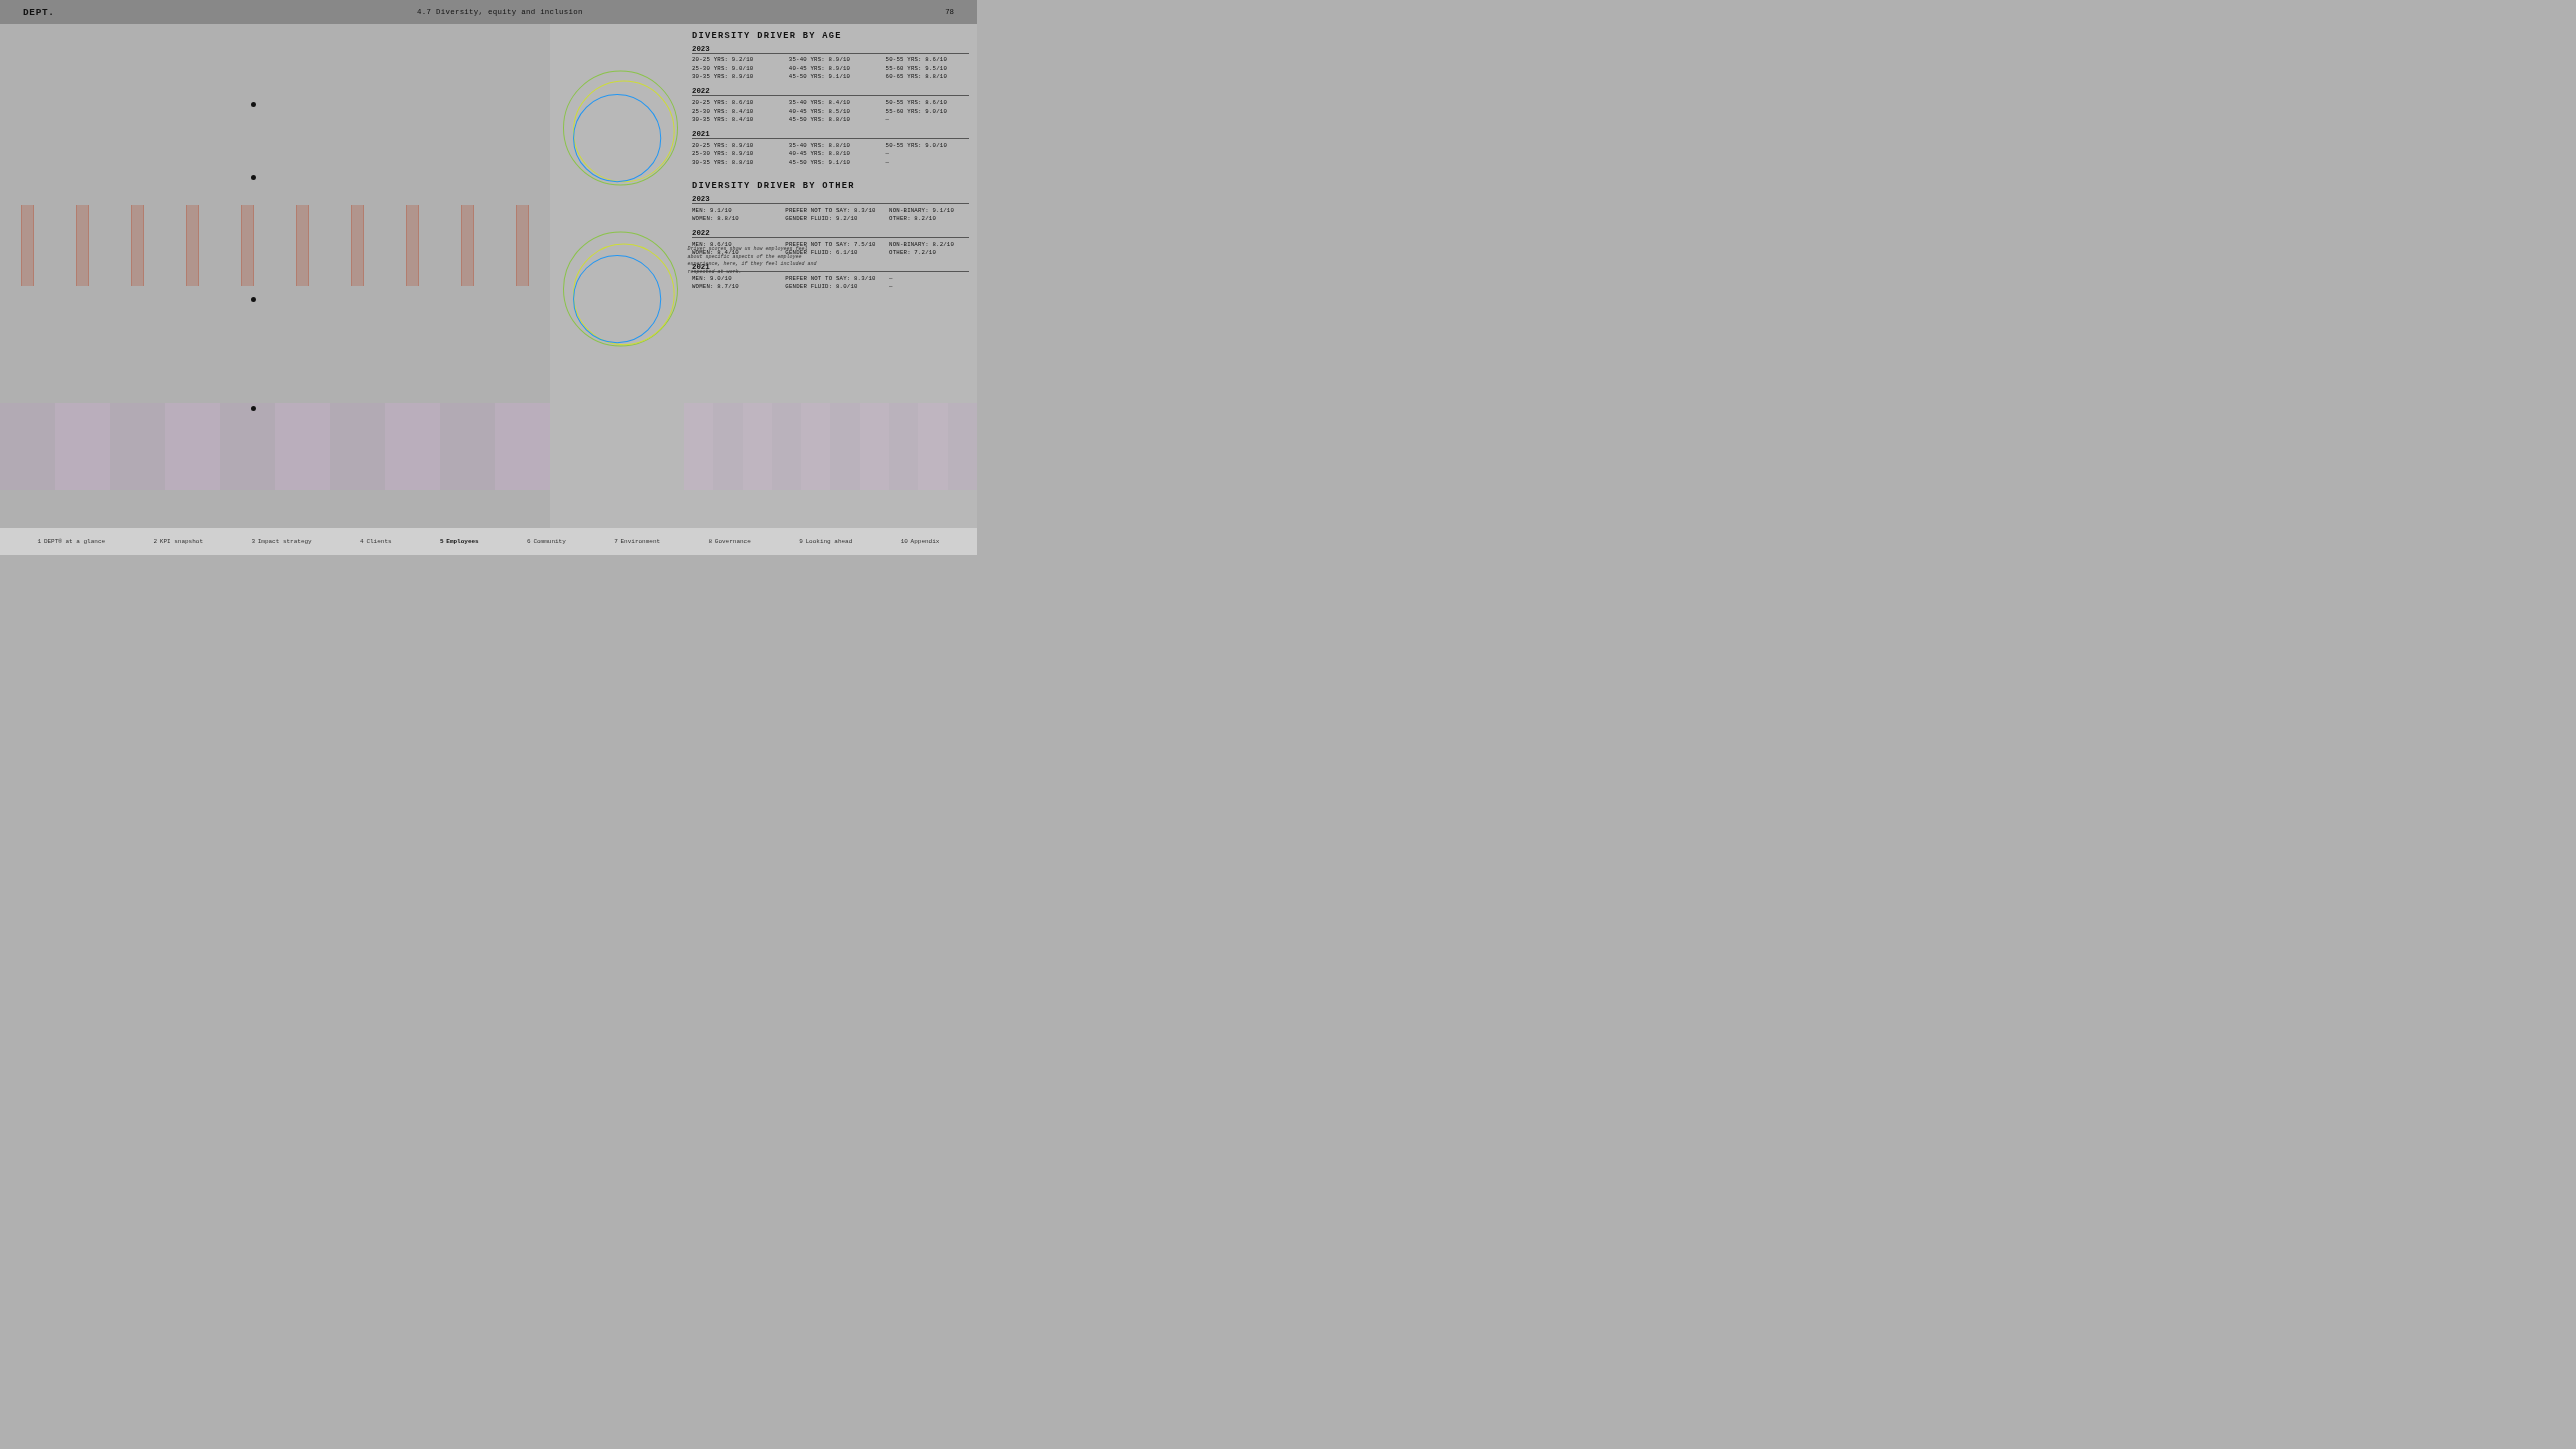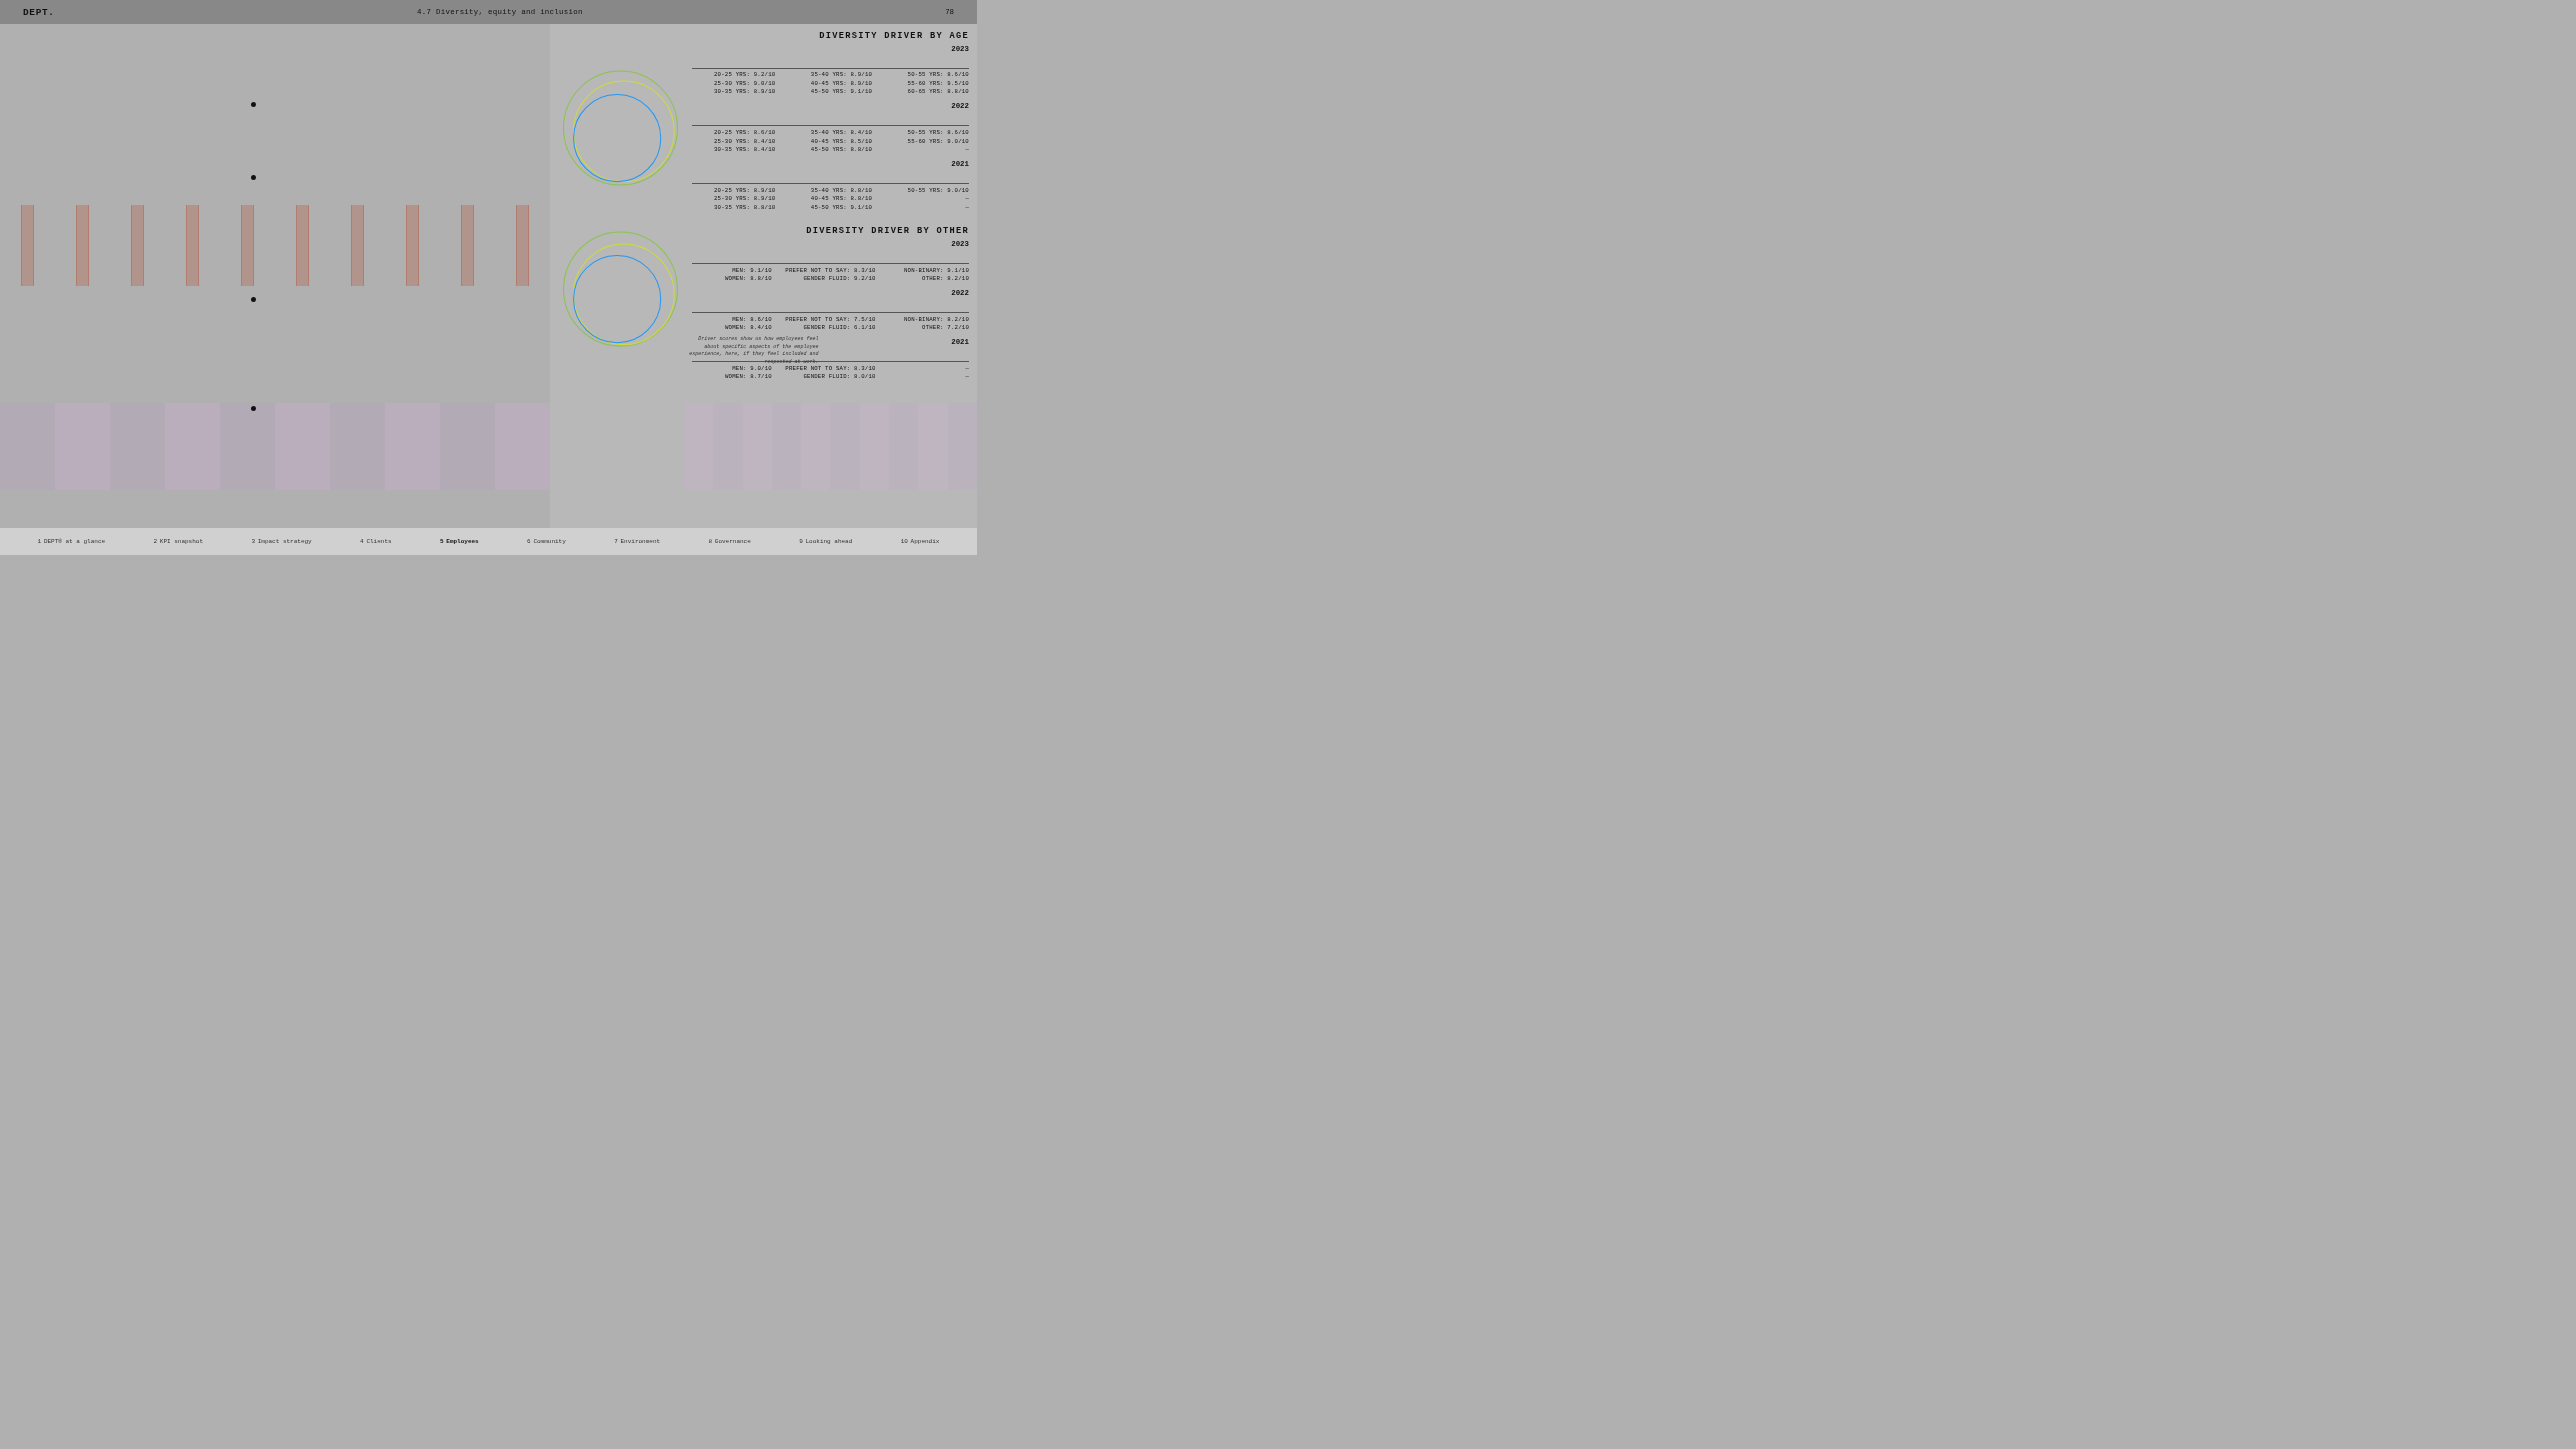--- a/index.html
+++ b/index.html
@@ -40,21 +40,20 @@
       color: #111;
     }
 
     
     .main-content {
       position: absolute;
       top: 24px;
       left: 0; right: 0;
       bottom: 27px;
       display: flex;
-      text-align: right;
     }
 
     
     .left-panel {
       width: 550px;
       position: relative;
       overflow: hidden;
     }
 
     
@@ -119,21 +118,21 @@
       color: #111;
       letter-spacing: 1.3px;
       margin-bottom: 4px;
     }
 
     .year-label {
       font-size: 7.4px;
       font-weight: bold;
       color: #111;
       margin-bottom: 2.7px;
-      padding-bottom: 15px;
+      padding-bottom: 0;
       border-bottom: 0.7px solid #555;
     }
 
     .data-row {
       display: flex;
       gap: 13.4px;
       margin-bottom: 1.3px;
     }
 
     .data-col {

